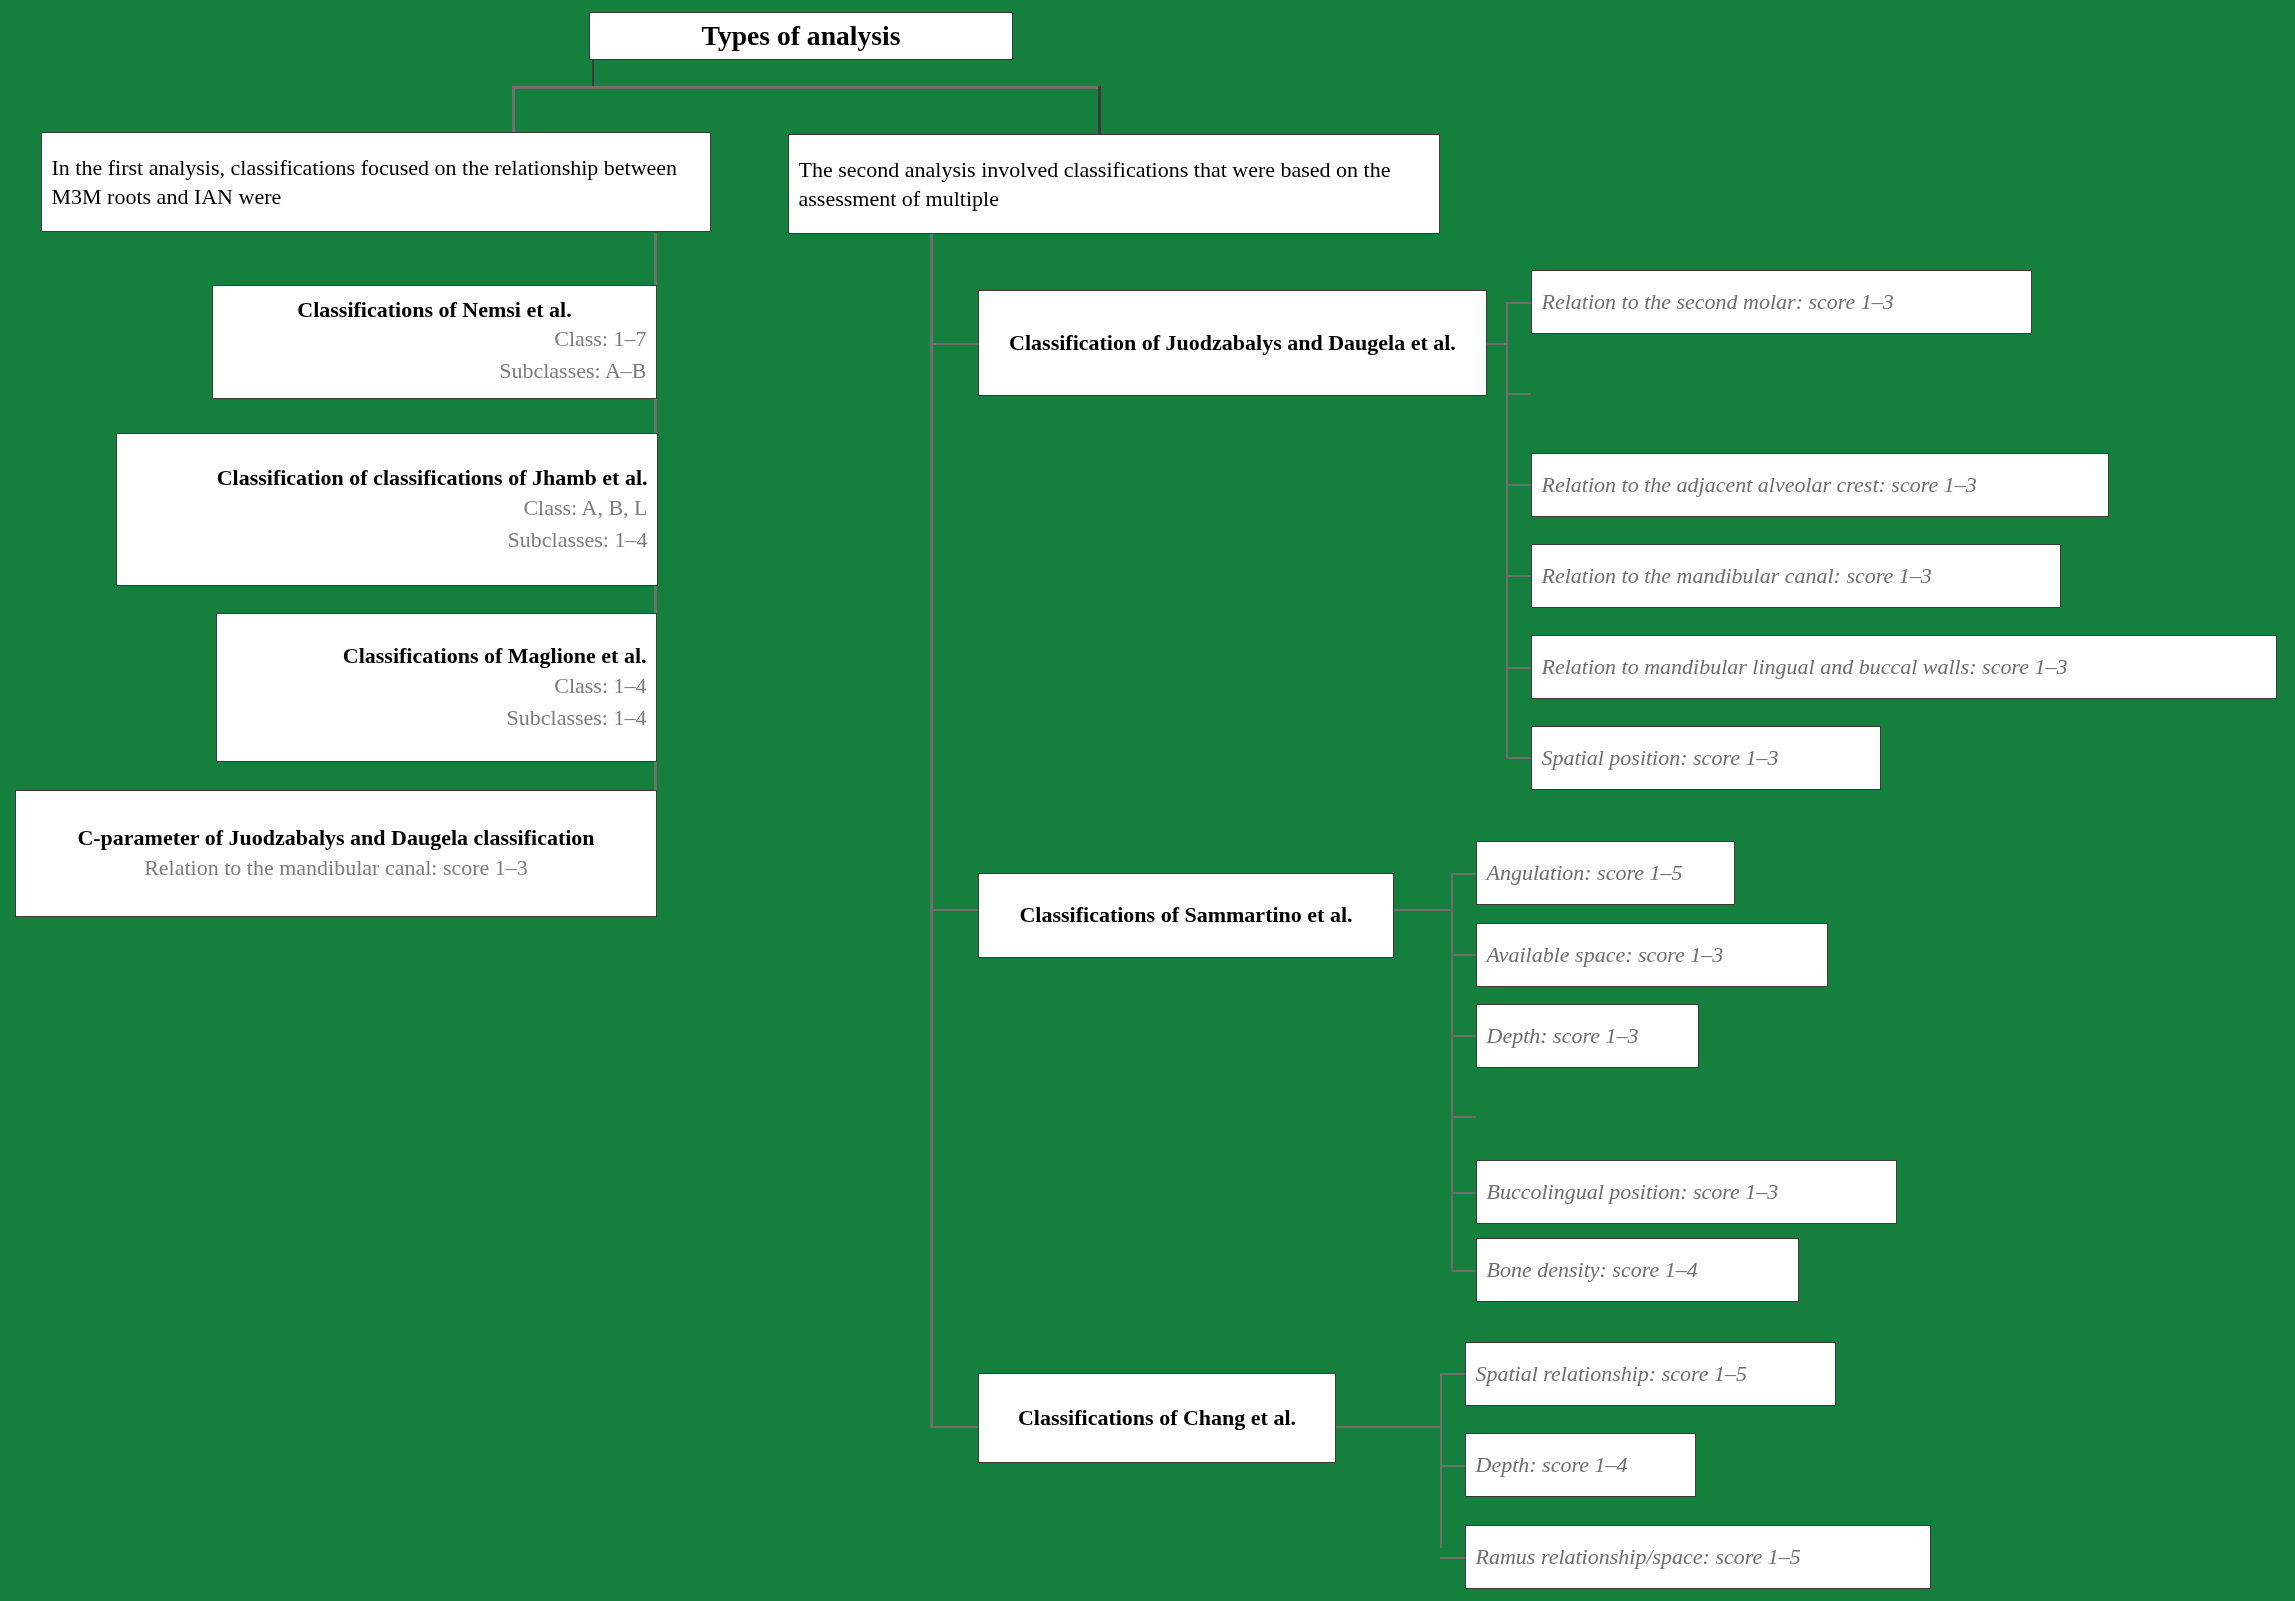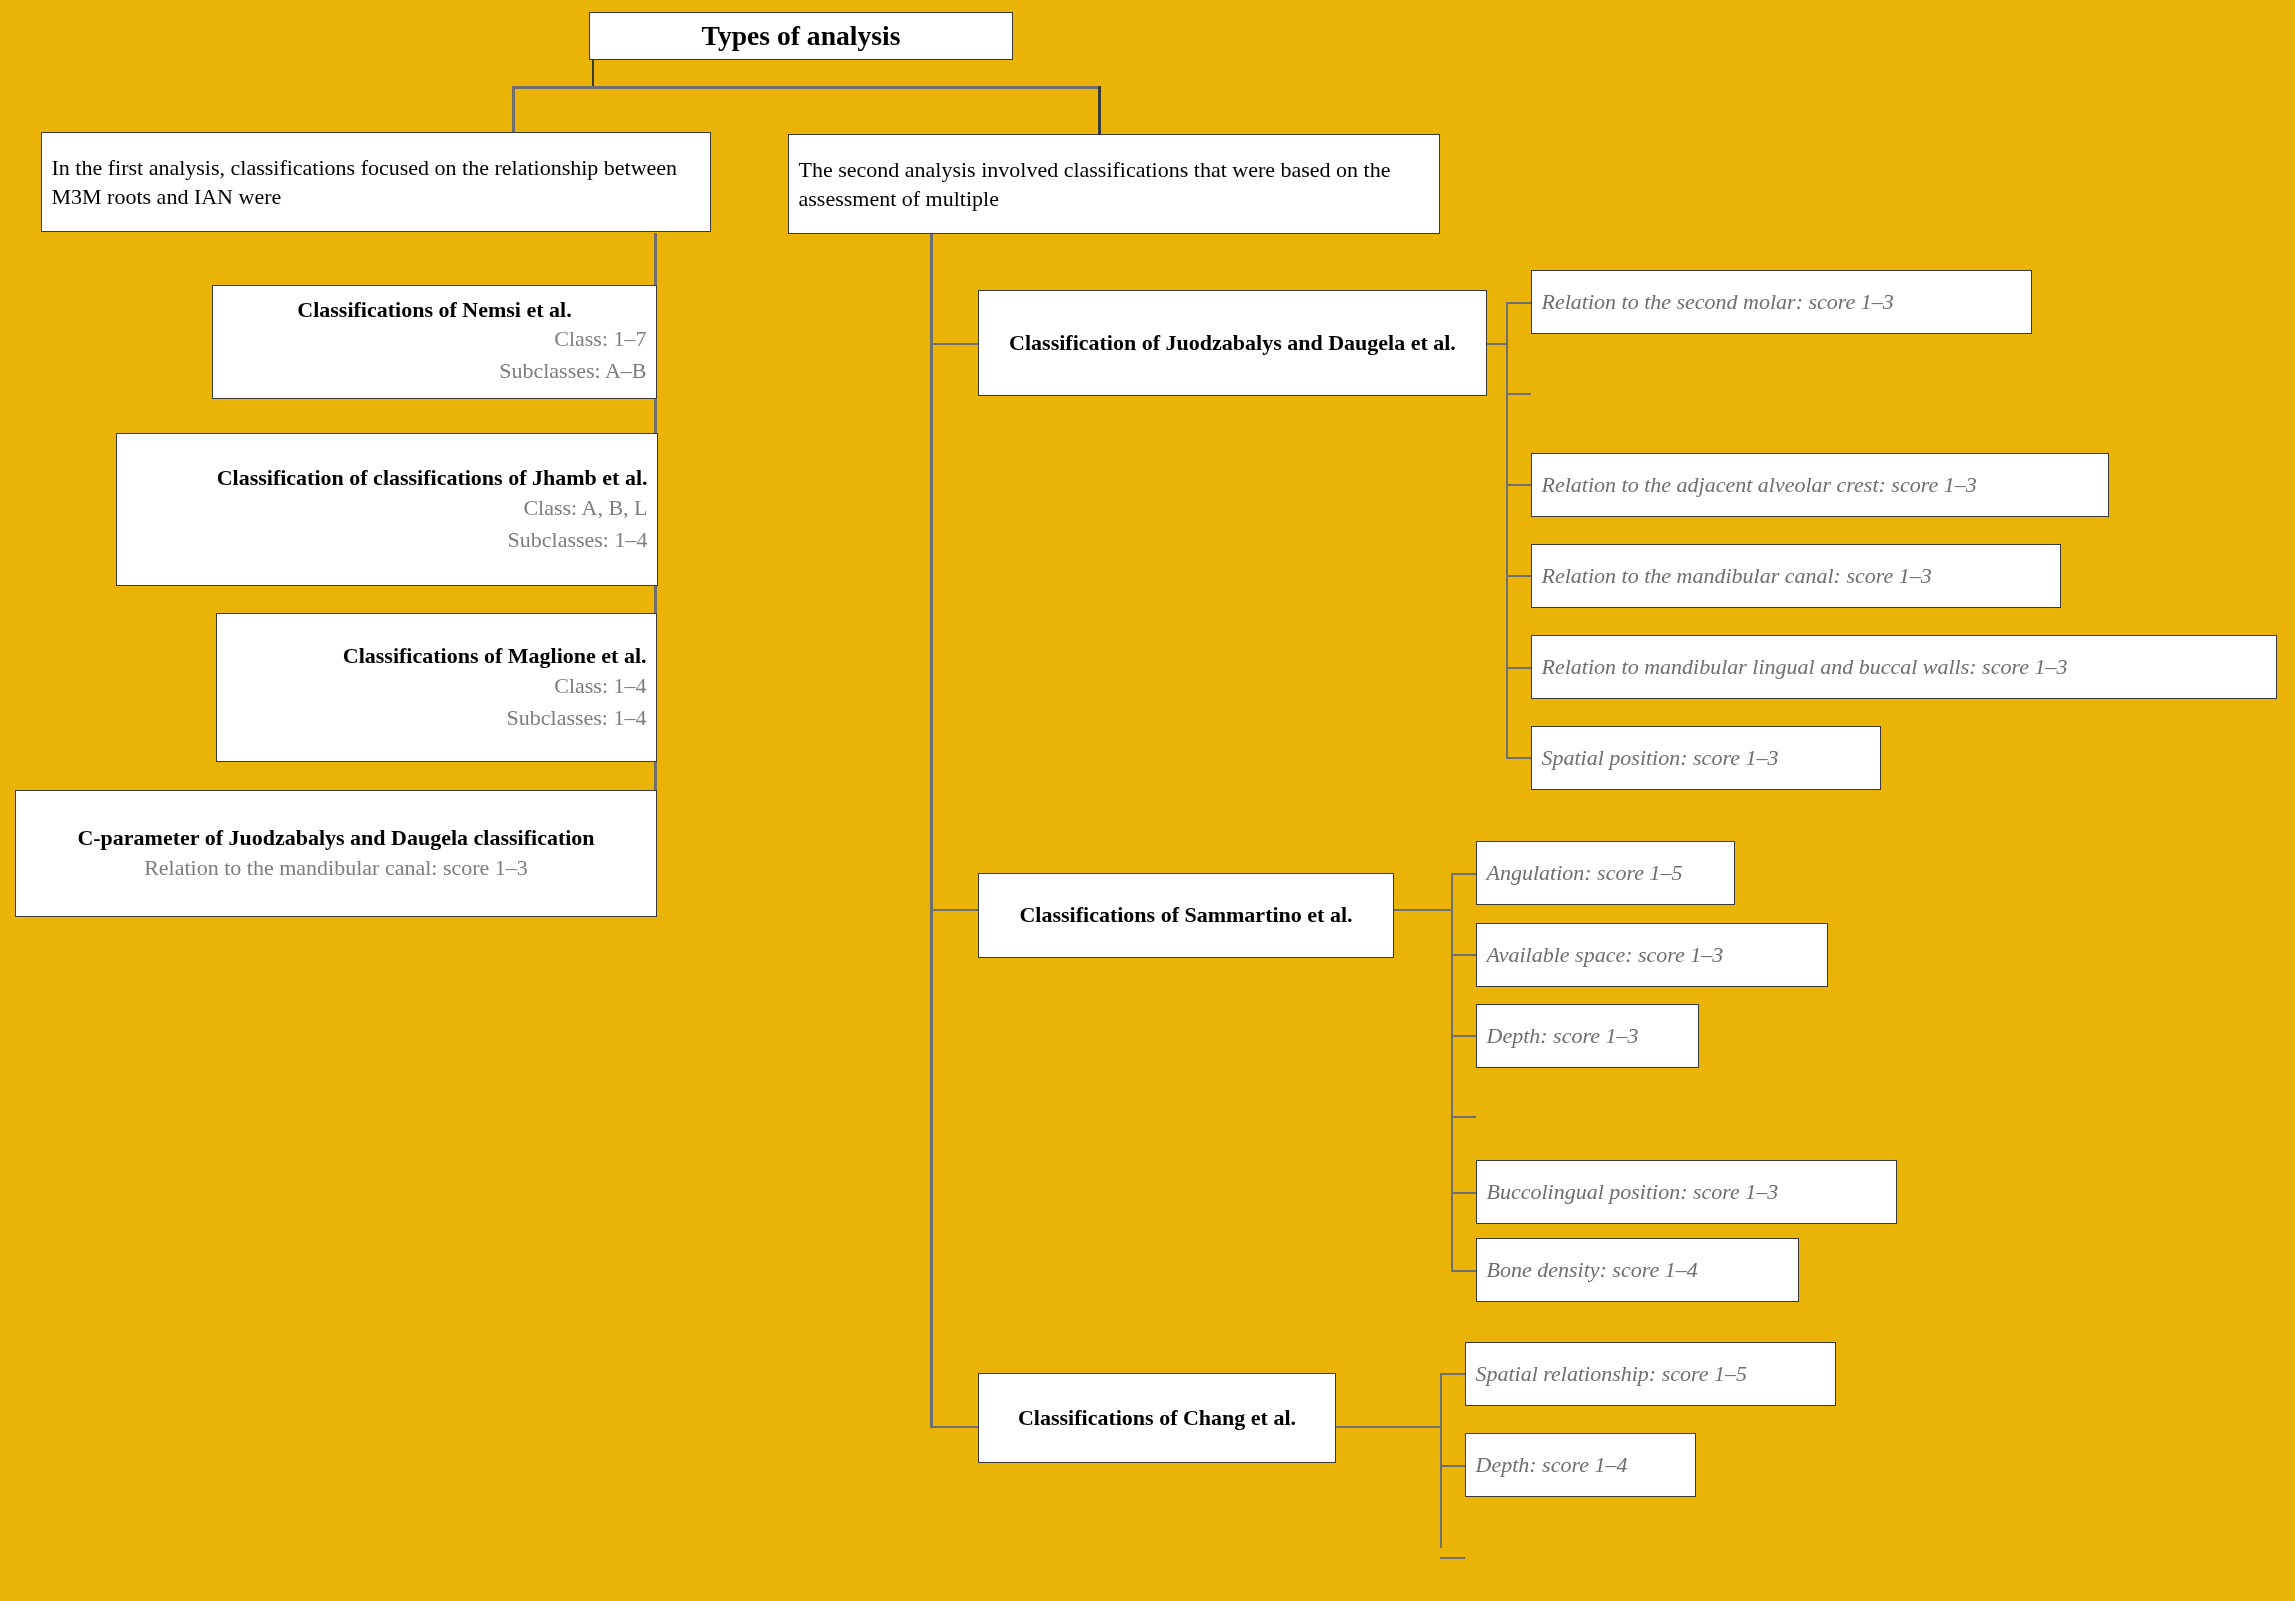--- a/index.html
+++ b/index.html
@@ -1,17 +1,17 @@
 <!DOCTYPE html>
 <html style="font-size:8.5px"><head>
 <meta charset="utf-8">
 <style>
   html,body{margin:0;padding:0;background:#ffffff;}
   body{font-family:"Liberation Serif", serif;}
-  #root{position:relative;width:2295px;height:1601px;background:#eab308;overflow:hidden;}
+  #root{position:relative;width:2295px;height:1601px;background:#15803d;overflow:hidden;}
   .box{position:absolute;background:#ffffff;border:1.6px solid #3a3a3a;box-sizing:border-box;
        display:flex;flex-direction:column;justify-content:center;}
   .ttl{font-weight:bold;text-align:center;color:#000000;}
   .bodytxt{color:#000000;}
   .sub{color:#7d7d7d;}
   .ital{font-style:italic;color:#6e6e6e;}
   .line{position:absolute;background:#6f6f6f;}
   .line.dark{background:#3a3a3a;}
   .pad{padding:0 9.5px;}
 </style>
@@ -142,15 +142,18 @@
   <div class="box" style="left:978px;top:1373px;width:358px;height:90px;align-items:center;">
     <div class="ttl pad" style="font-size:22px;line-height:1.4;">Classifications of Chang et al.</div>
   </div>
 
   <div class="box" style="left:1465px;top:1342px;width:371px;height:64px;">
     <div class="ital pad" style="font-size:22px;">Spatial relationship: score 1–5</div>
   </div>
   <div class="box" style="left:1465px;top:1433px;width:231px;height:64px;">
     <div class="ital pad" style="font-size:22px;">Depth: score 1–4</div>
   </div>
+  <div class="box" style="left:1465px;top:1525px;width:466px;height:64px;">
+    <div class="ital pad" style="font-size:22px;">Ramus relationship/space: score 1–5</div>
+  </div>
 
 </div>
 
 
 </body></html>

